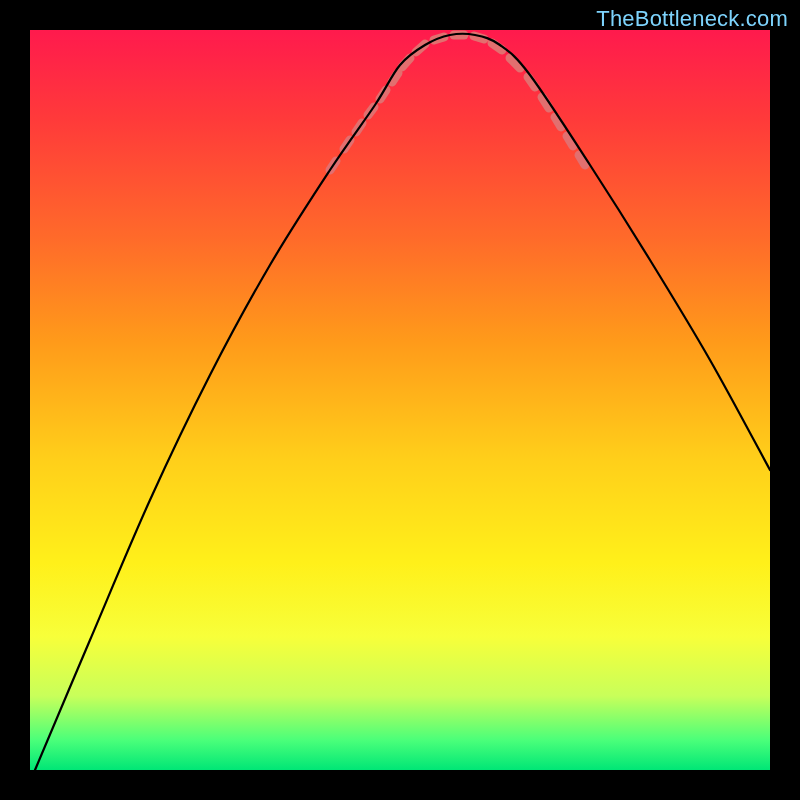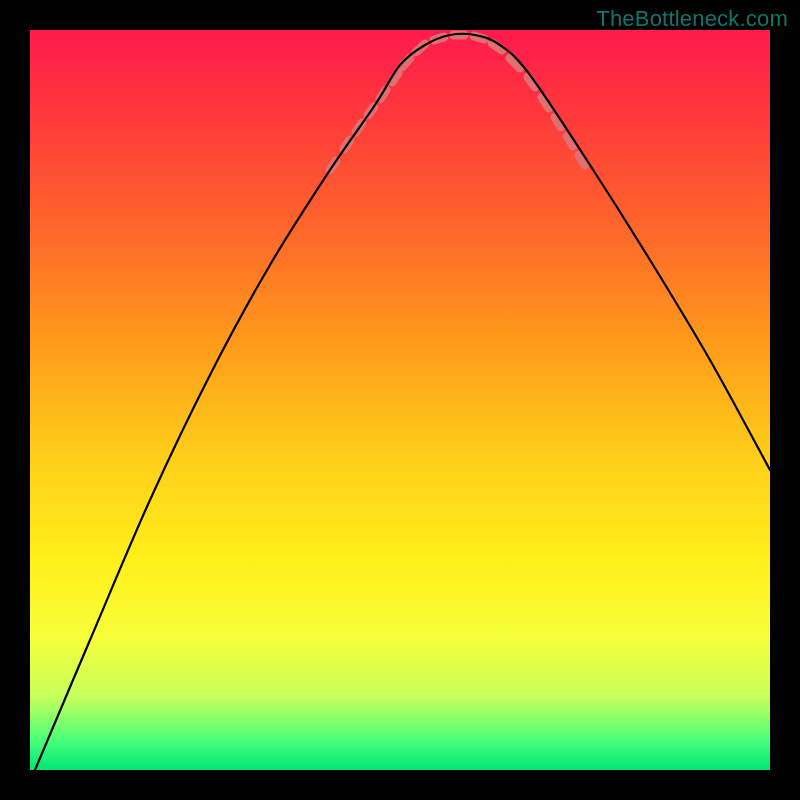--- a/index.html
+++ b/index.html
@@ -34,21 +34,21 @@
       #fff01a 72%,
       #f7ff3a 82%,
       #c8ff5a 90%,
       #4aff7a 96%,
       #00e676 100%);
   }
   .attribution {
     position: absolute;
     top: 6px;
     right: 12px;
-    color: #0f766e;
+    color: #7dd3fc;
     font-size: 22px;
     font-weight: 500;
     letter-spacing: 0.2px;
   }
   svg.curve {
     position: absolute;
     left: 30px;
     top: 30px;
     width: 740px;
     height: 740px;

